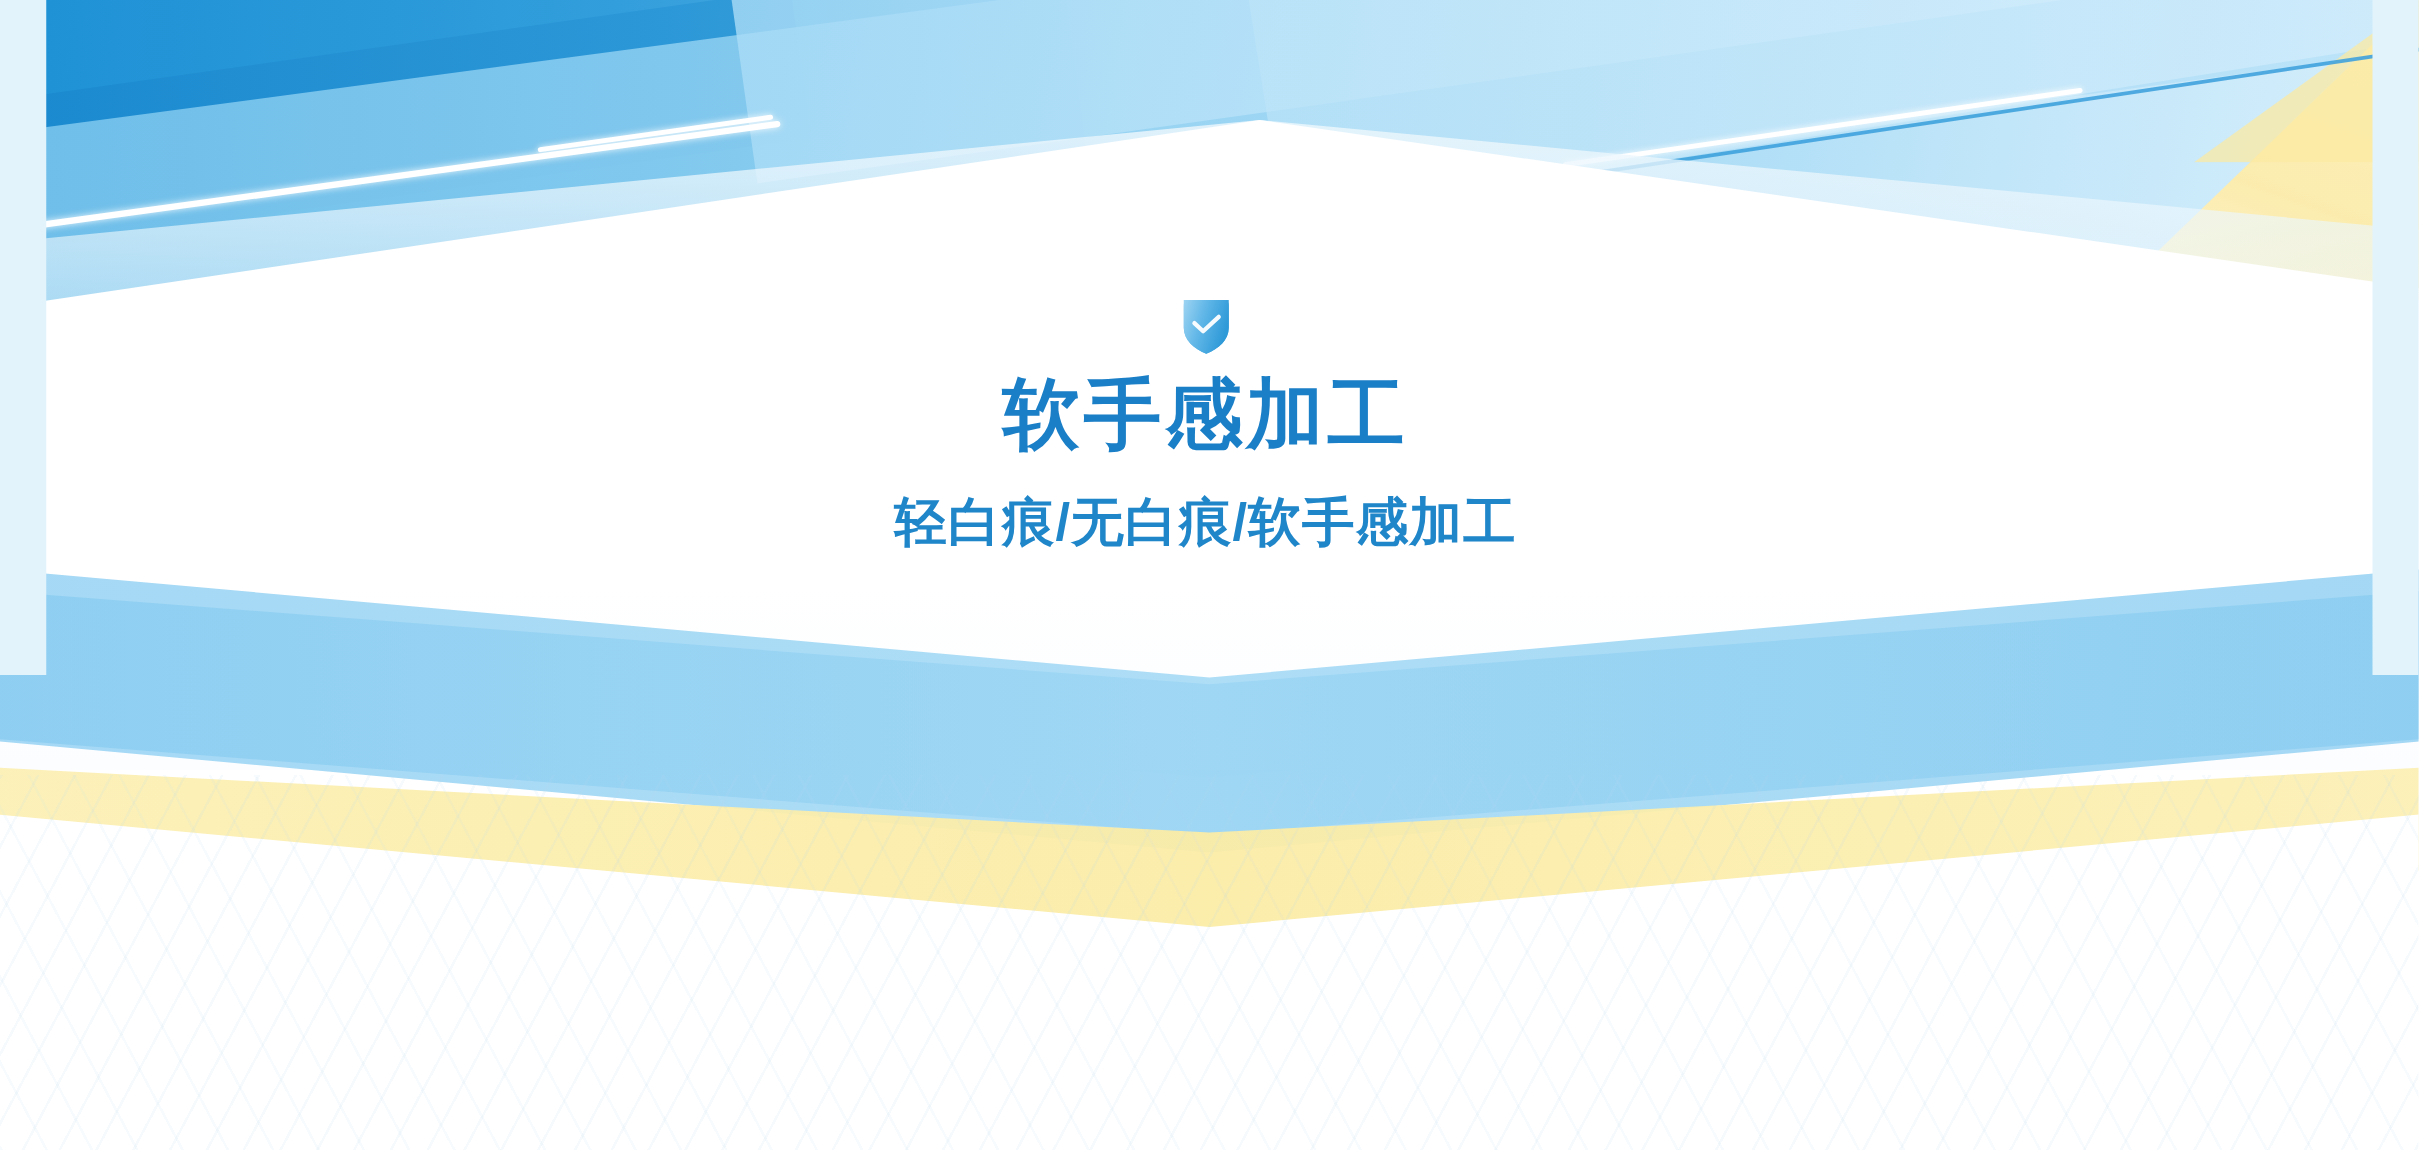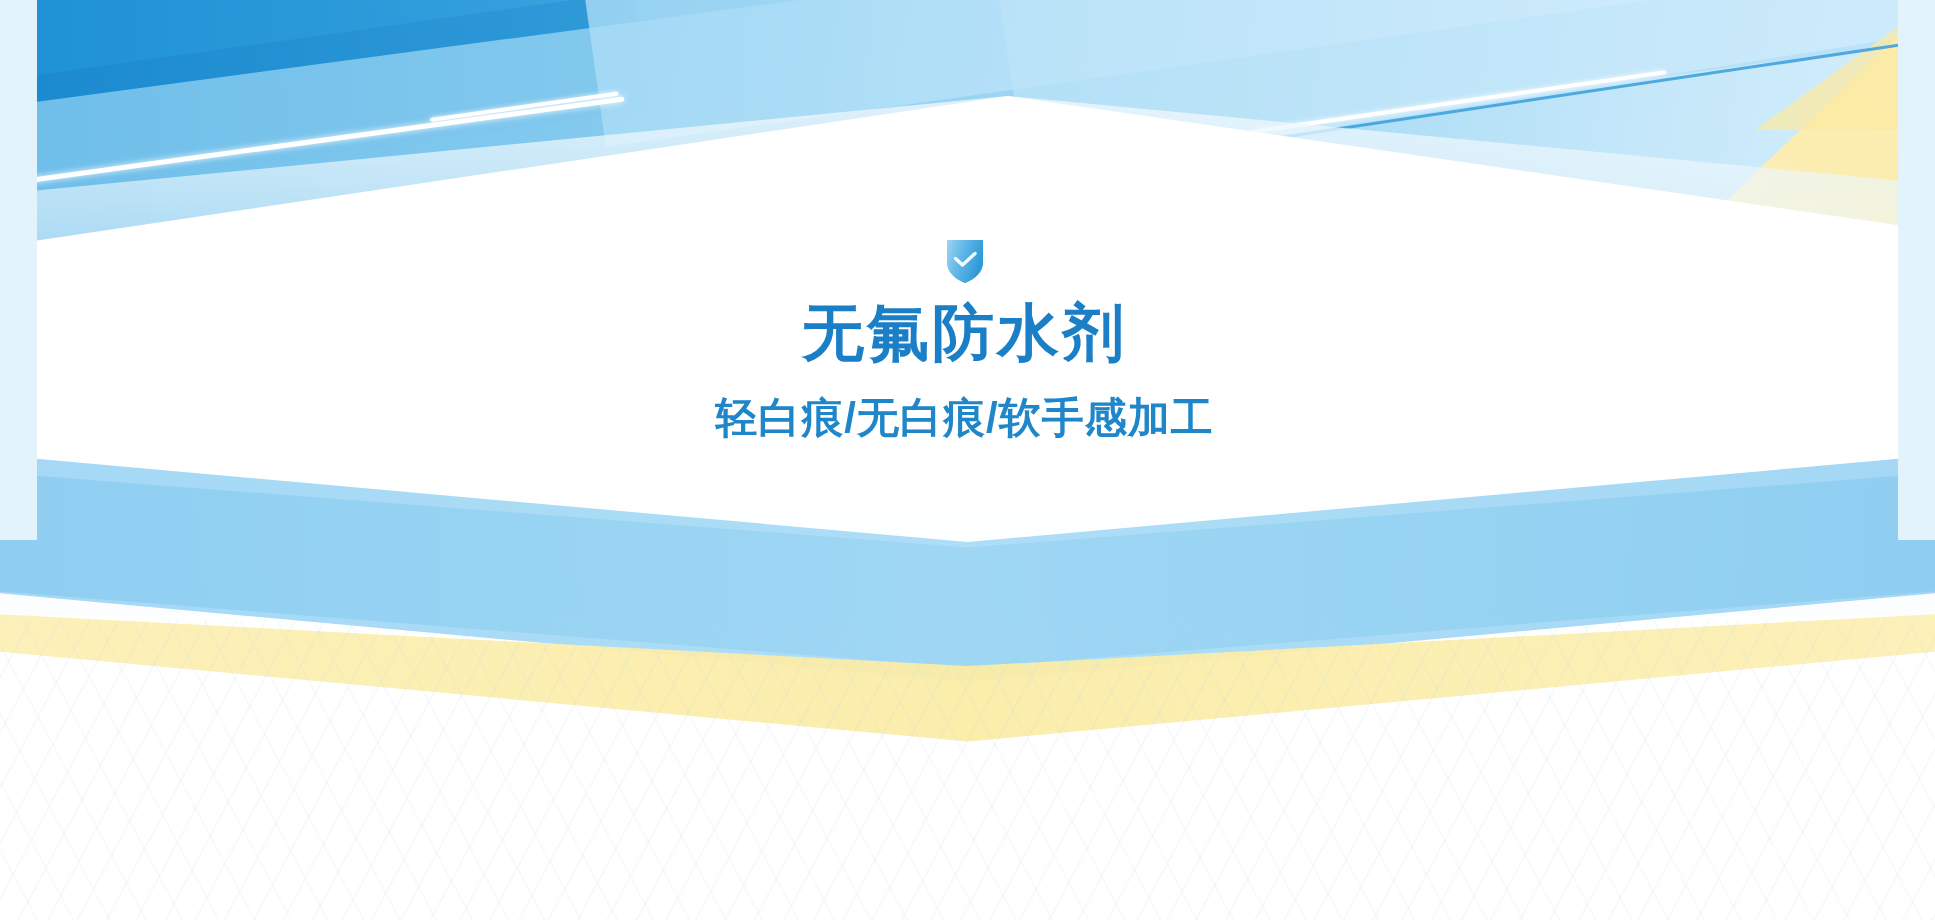--- a/index.html
+++ b/index.html
@@ -297,18 +297,18 @@
           <stop offset="0%" stop-color="#9ed4f2"></stop>
           <stop offset="45%" stop-color="#63b8e8"></stop>
           <stop offset="100%" stop-color="#2f9ad8"></stop>
         </linearGradient>
       </defs>
       <path d="M4 4 H40 V26 C40 36 32 43 22 47 C12 43 4 36 4 26 Z" fill="url(#shieldGrad)" rx="4"></path>
       <path d="M4 8 C4 5.8 5.8 4 8 4 H36 C38.2 4 40 5.8 40 8 V26 C40 36 32 43 22 47 C12 43 4 36 4 26 Z" fill="url(#shieldGrad)"></path>
       <path d="M12.5 22.5 L19.5 29 L32 17.5" fill="none" stroke="#ffffff" stroke-width="3.4" stroke-linecap="round" stroke-linejoin="round" opacity="0.95"></path>
     </svg>
 
-    <h1 class="title">无氟防水剂</h1>
+    <h1 class="title">软手感加工</h1>
 
     <h2 class="subtitle">轻白痕/无白痕/软手感加工</h2>
   </div>
 
 </div>
 
 </body></html>

